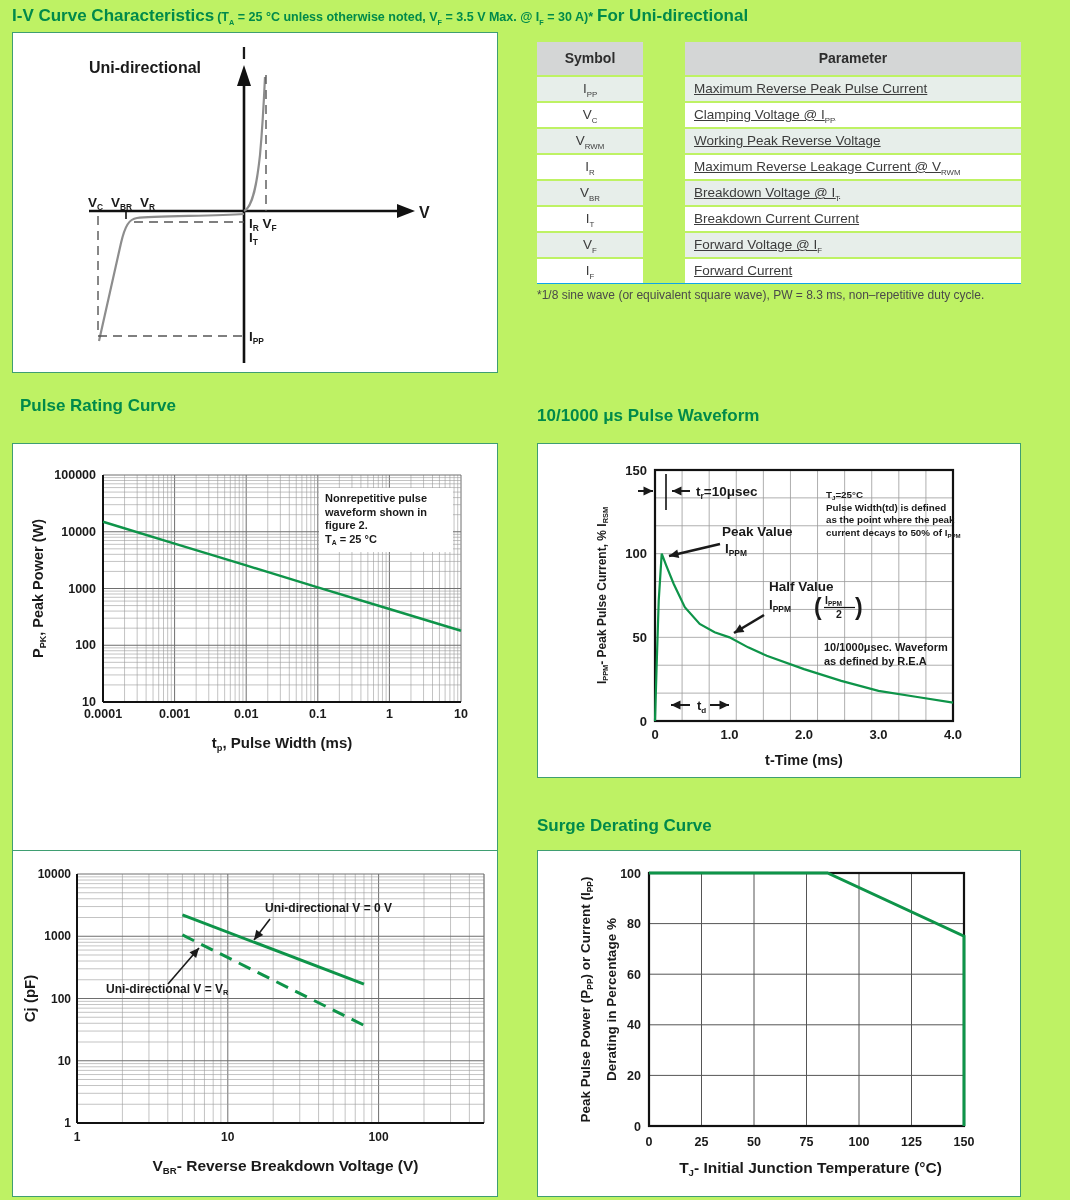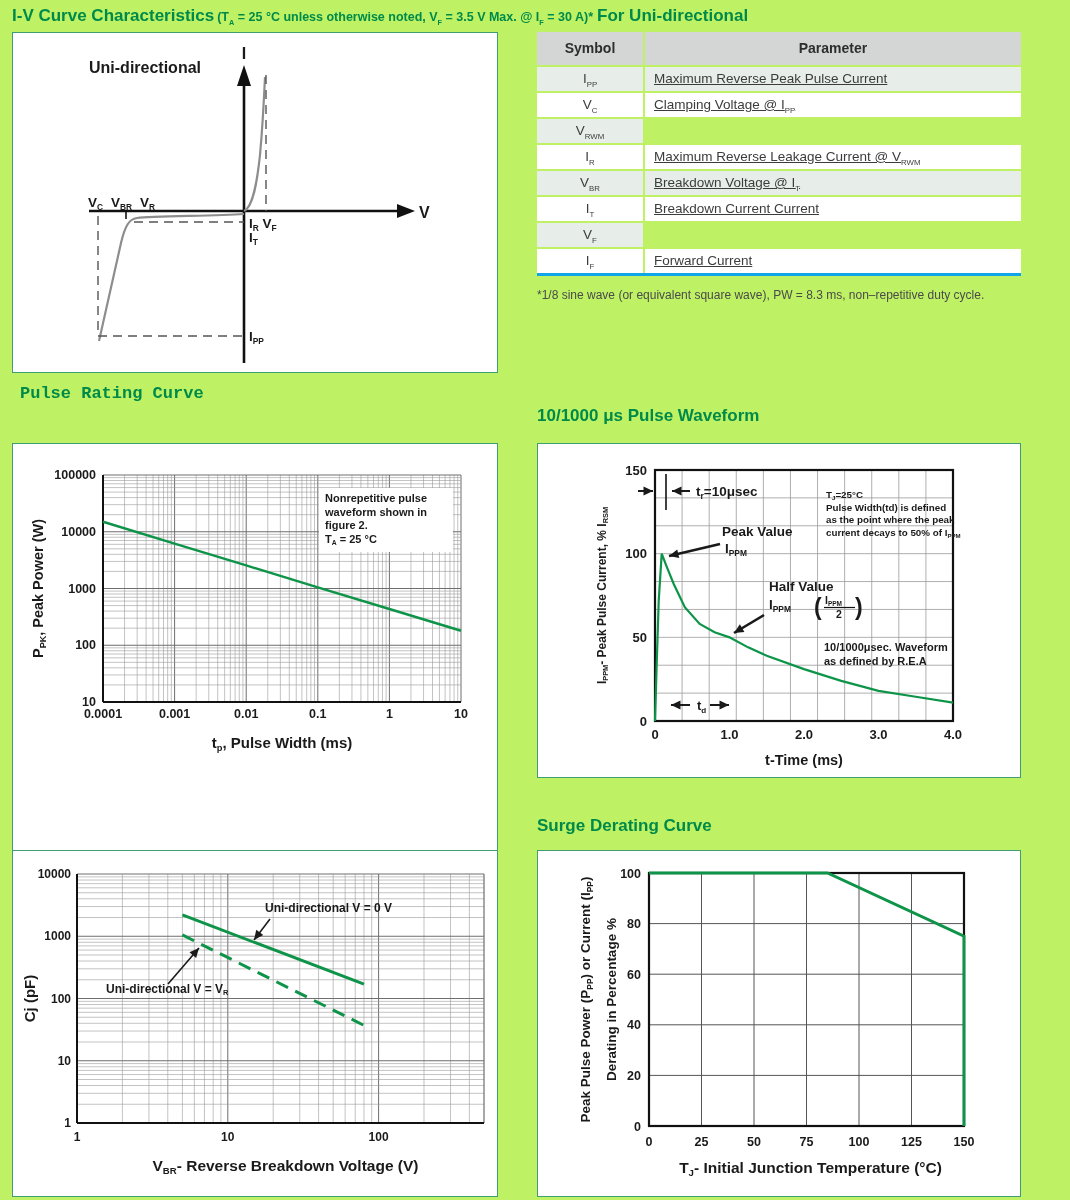--- a/index.html
+++ b/index.html
@@ -9,29 +9,29 @@
   .tt-main{font-size:17px;}
   .tt-paren{font-size:12.5px;margin:0 4px 0 3px;}
   .panel{position:absolute;border:1.5px solid #3f9e72;background:#fff;box-sizing:border-box;}
   .iv-panel{left:12px;top:32px;width:486px;height:341px;}
   .pr-panel{left:12px;top:443px;width:486px;height:419px;}
   .pw-panel{left:537px;top:443px;width:484px;height:335px;}
   .jc-panel{left:12px;top:850px;width:486px;height:347px;}
   .sd-panel{left:537px;top:850px;width:484px;height:347px;}
   .panel svg{display:block;}
   .section-heading{position:absolute;color:#008a4a;font-weight:bold;font-size:17px;white-space:nowrap;}
-  .h-pr{left:20px;top:384px;font-family:Liberation Mono, monospace;}
+  .h-pr{left:20px;top:396px;}
   .h-pw{left:537px;top:406px;}
   .h-jc{left:18px;top:816px;}
   .h-sd{left:537px;top:816px;}
-  .param-table{position:absolute;left:537px;top:32px;width:484px;border-bottom:3px solid #0ea5e9;}
+  .param-table{position:absolute;left:537px;top:42px;width:484px;border-bottom:1px solid #0ea5e9;}
   .t-head{display:flex;height:33px;}
   .t-head>div{background:#d4d6d6;font-weight:bold;font-size:14px;line-height:33px;text-align:center;color:#2d2d2d;}
   .t-sym{width:106px;flex:none;text-align:center;margin-right:2px;}
-  .t-par{flex:1;}
+  .t-par{flex:1;margin-left:40px;}
   .t-row{display:flex;height:24px;line-height:24px;margin-top:2px;font-size:13.5px;color:#3c3c3c;}
   .t-row>div{background:#fff;}
   .t-row.alt>div{background:#e7eeea;}
   .t-row .t-par{padding-left:9px;text-decoration:underline;}
   .footnote{position:absolute;left:537px;top:288px;width:490px;font-size:12px;color:#4a4a4a;}
 </style>
 </head>
 <body>
 
 <div class="page">
@@ -73,35 +73,37 @@
     <div class="t-row alt">
       <div class="t-sym">I<sub>PP</sub></div>
       <div class="t-par">Maximum Reverse Peak Pulse Current</div>
     </div>
     <div class="t-row">
       <div class="t-sym">V<sub>C</sub></div>
       <div class="t-par">Clamping Voltage @ I<sub>PP</sub></div>
     </div>
     <div class="t-row alt">
       <div class="t-sym">V<sub>RWM</sub></div>
+      <div class="t-par">Working Peak Reverse Voltage</div>
     </div>
     <div class="t-row">
       <div class="t-sym">I<sub>R</sub></div>
       <div class="t-par">Maximum Reverse Leakage Current @ V<sub>RWM</sub></div>
     </div>
     <div class="t-row alt">
       <div class="t-sym">V<sub>BR</sub></div>
       <div class="t-par">Breakdown Voltage @ I<sub>T</sub></div>
     </div>
     <div class="t-row">
       <div class="t-sym">I<sub>T</sub></div>
       <div class="t-par">Breakdown Current Current</div>
     </div>
     <div class="t-row alt">
       <div class="t-sym">V<sub>F</sub></div>
+      <div class="t-par">Forward Voltage @ I<sub>F</sub></div>
     </div>
     <div class="t-row">
       <div class="t-sym">I<sub>F</sub></div>
       <div class="t-par">Forward Current</div>
     </div>
   </div>
   <div class="footnote">*1/8 sine wave (or equivalent square wave), PW = 8.3 ms, non–repetitive duty cycle.</div>
 
   <div class="section-heading h-pr">Pulse Rating Curve</div>
   <div class="panel pr-panel">

